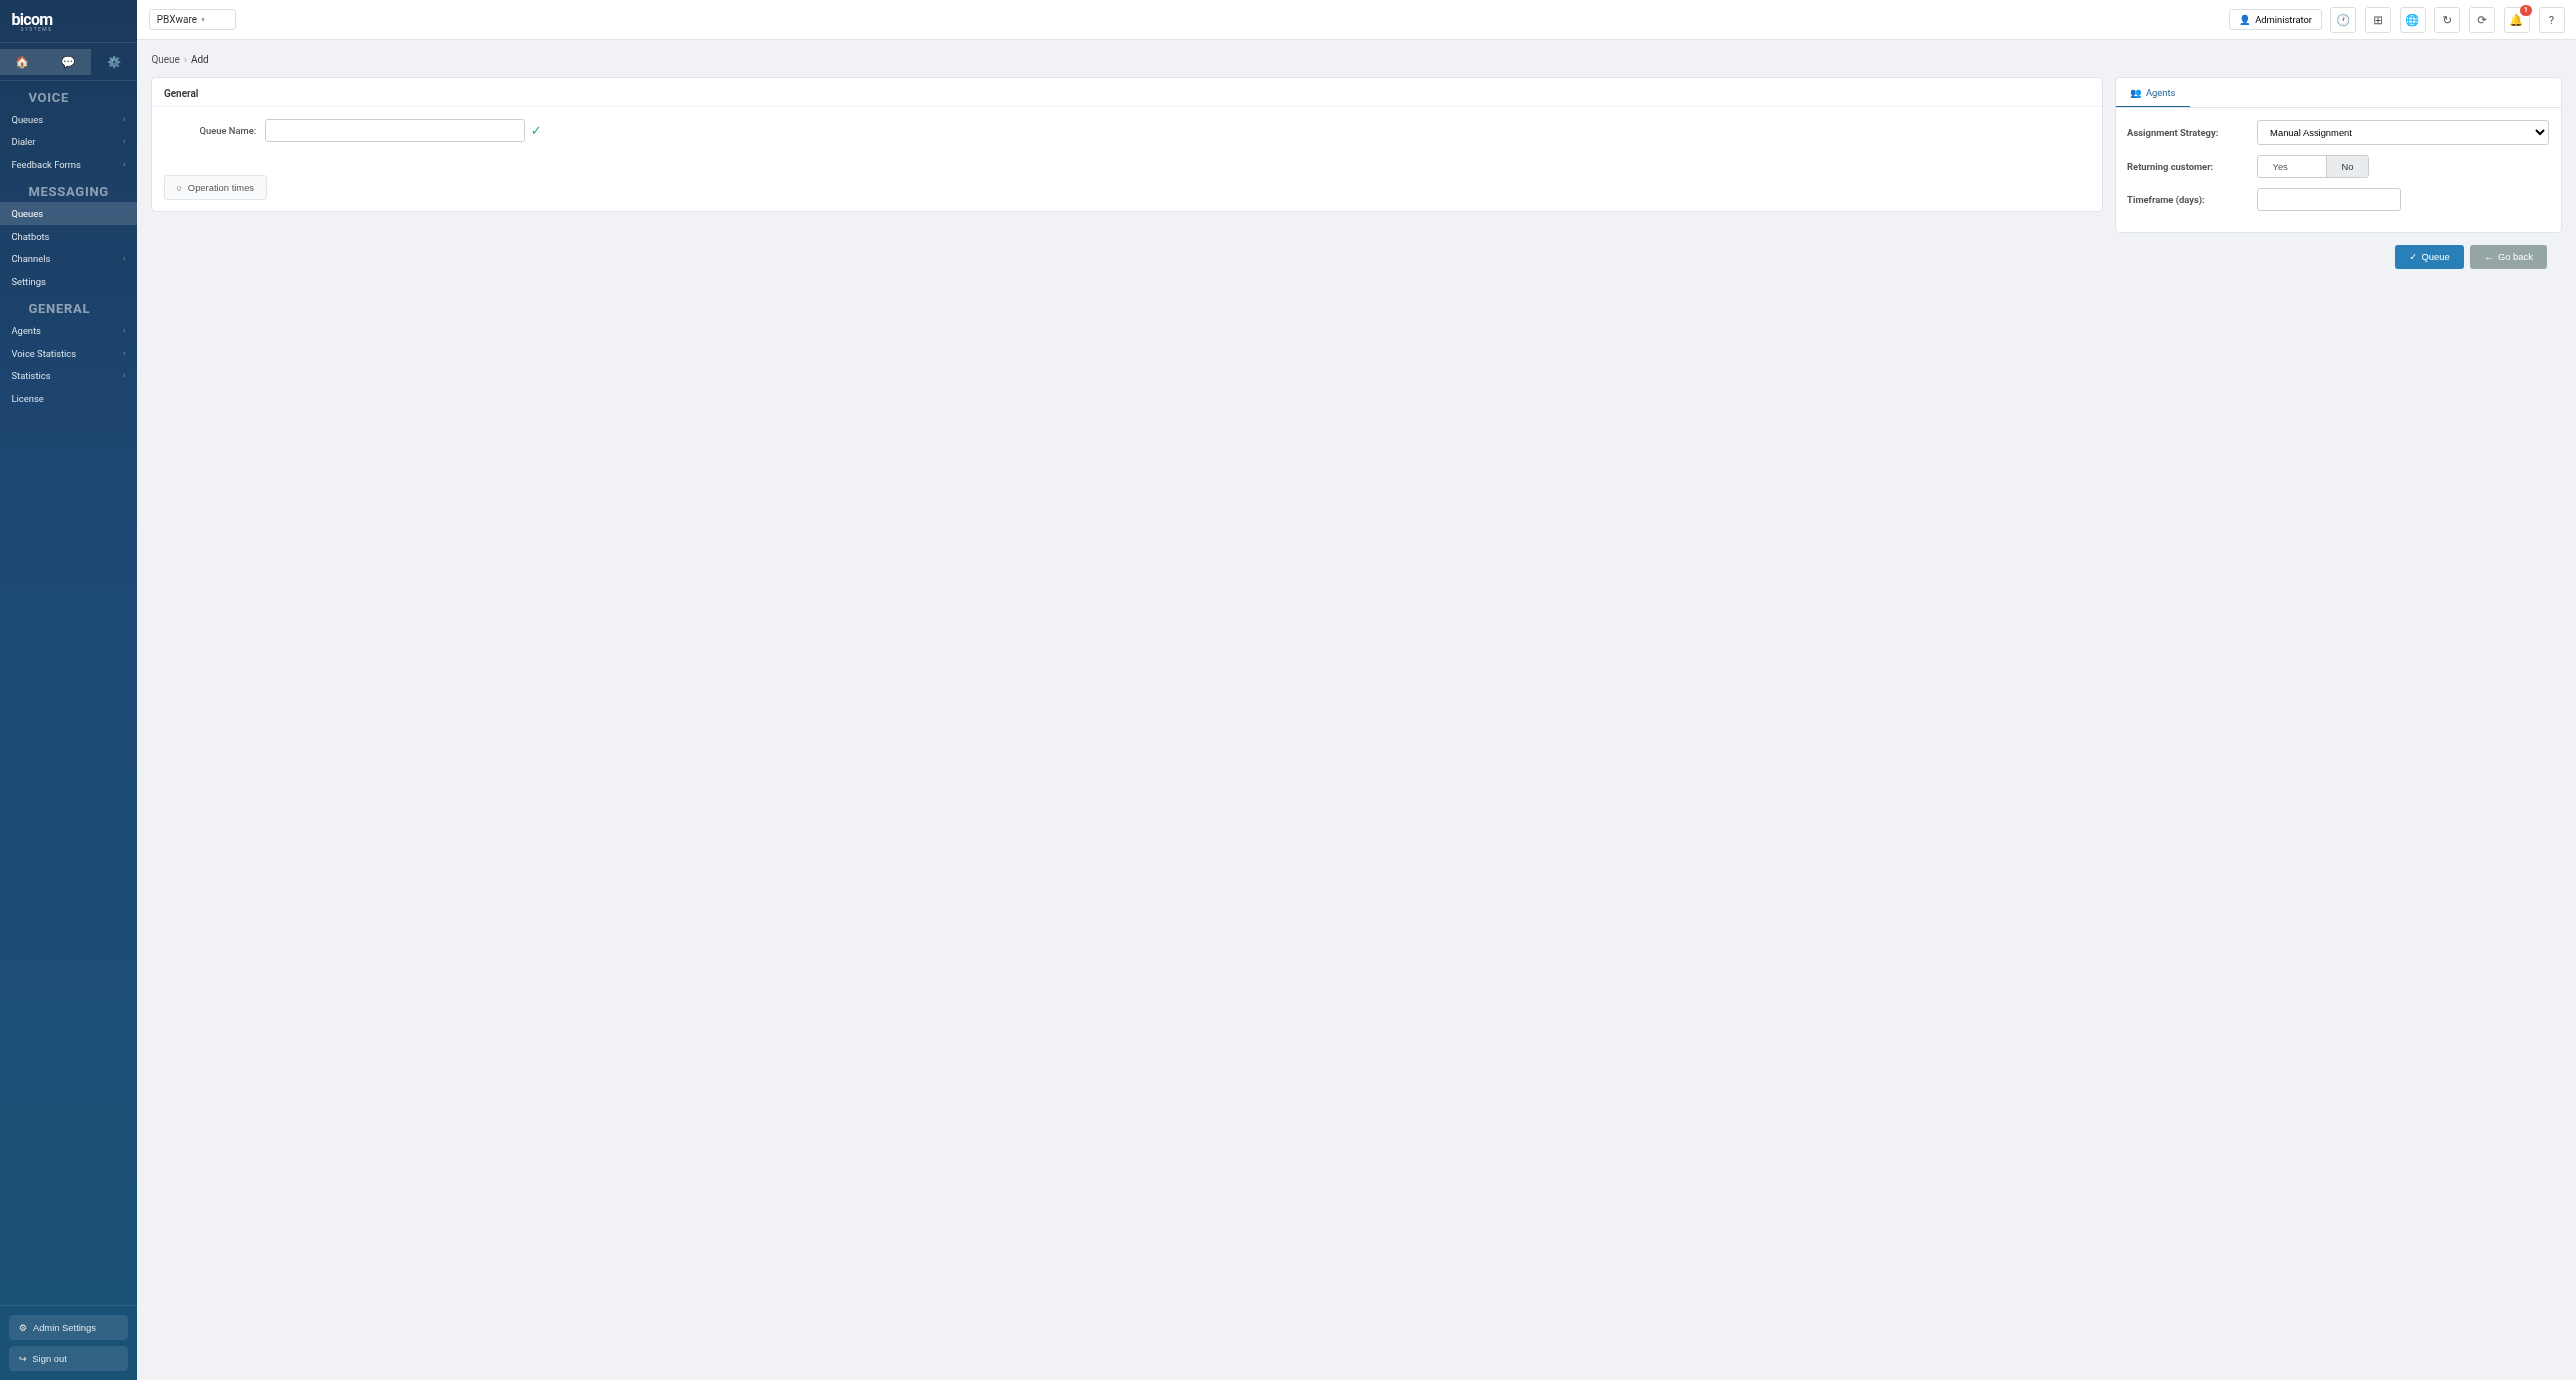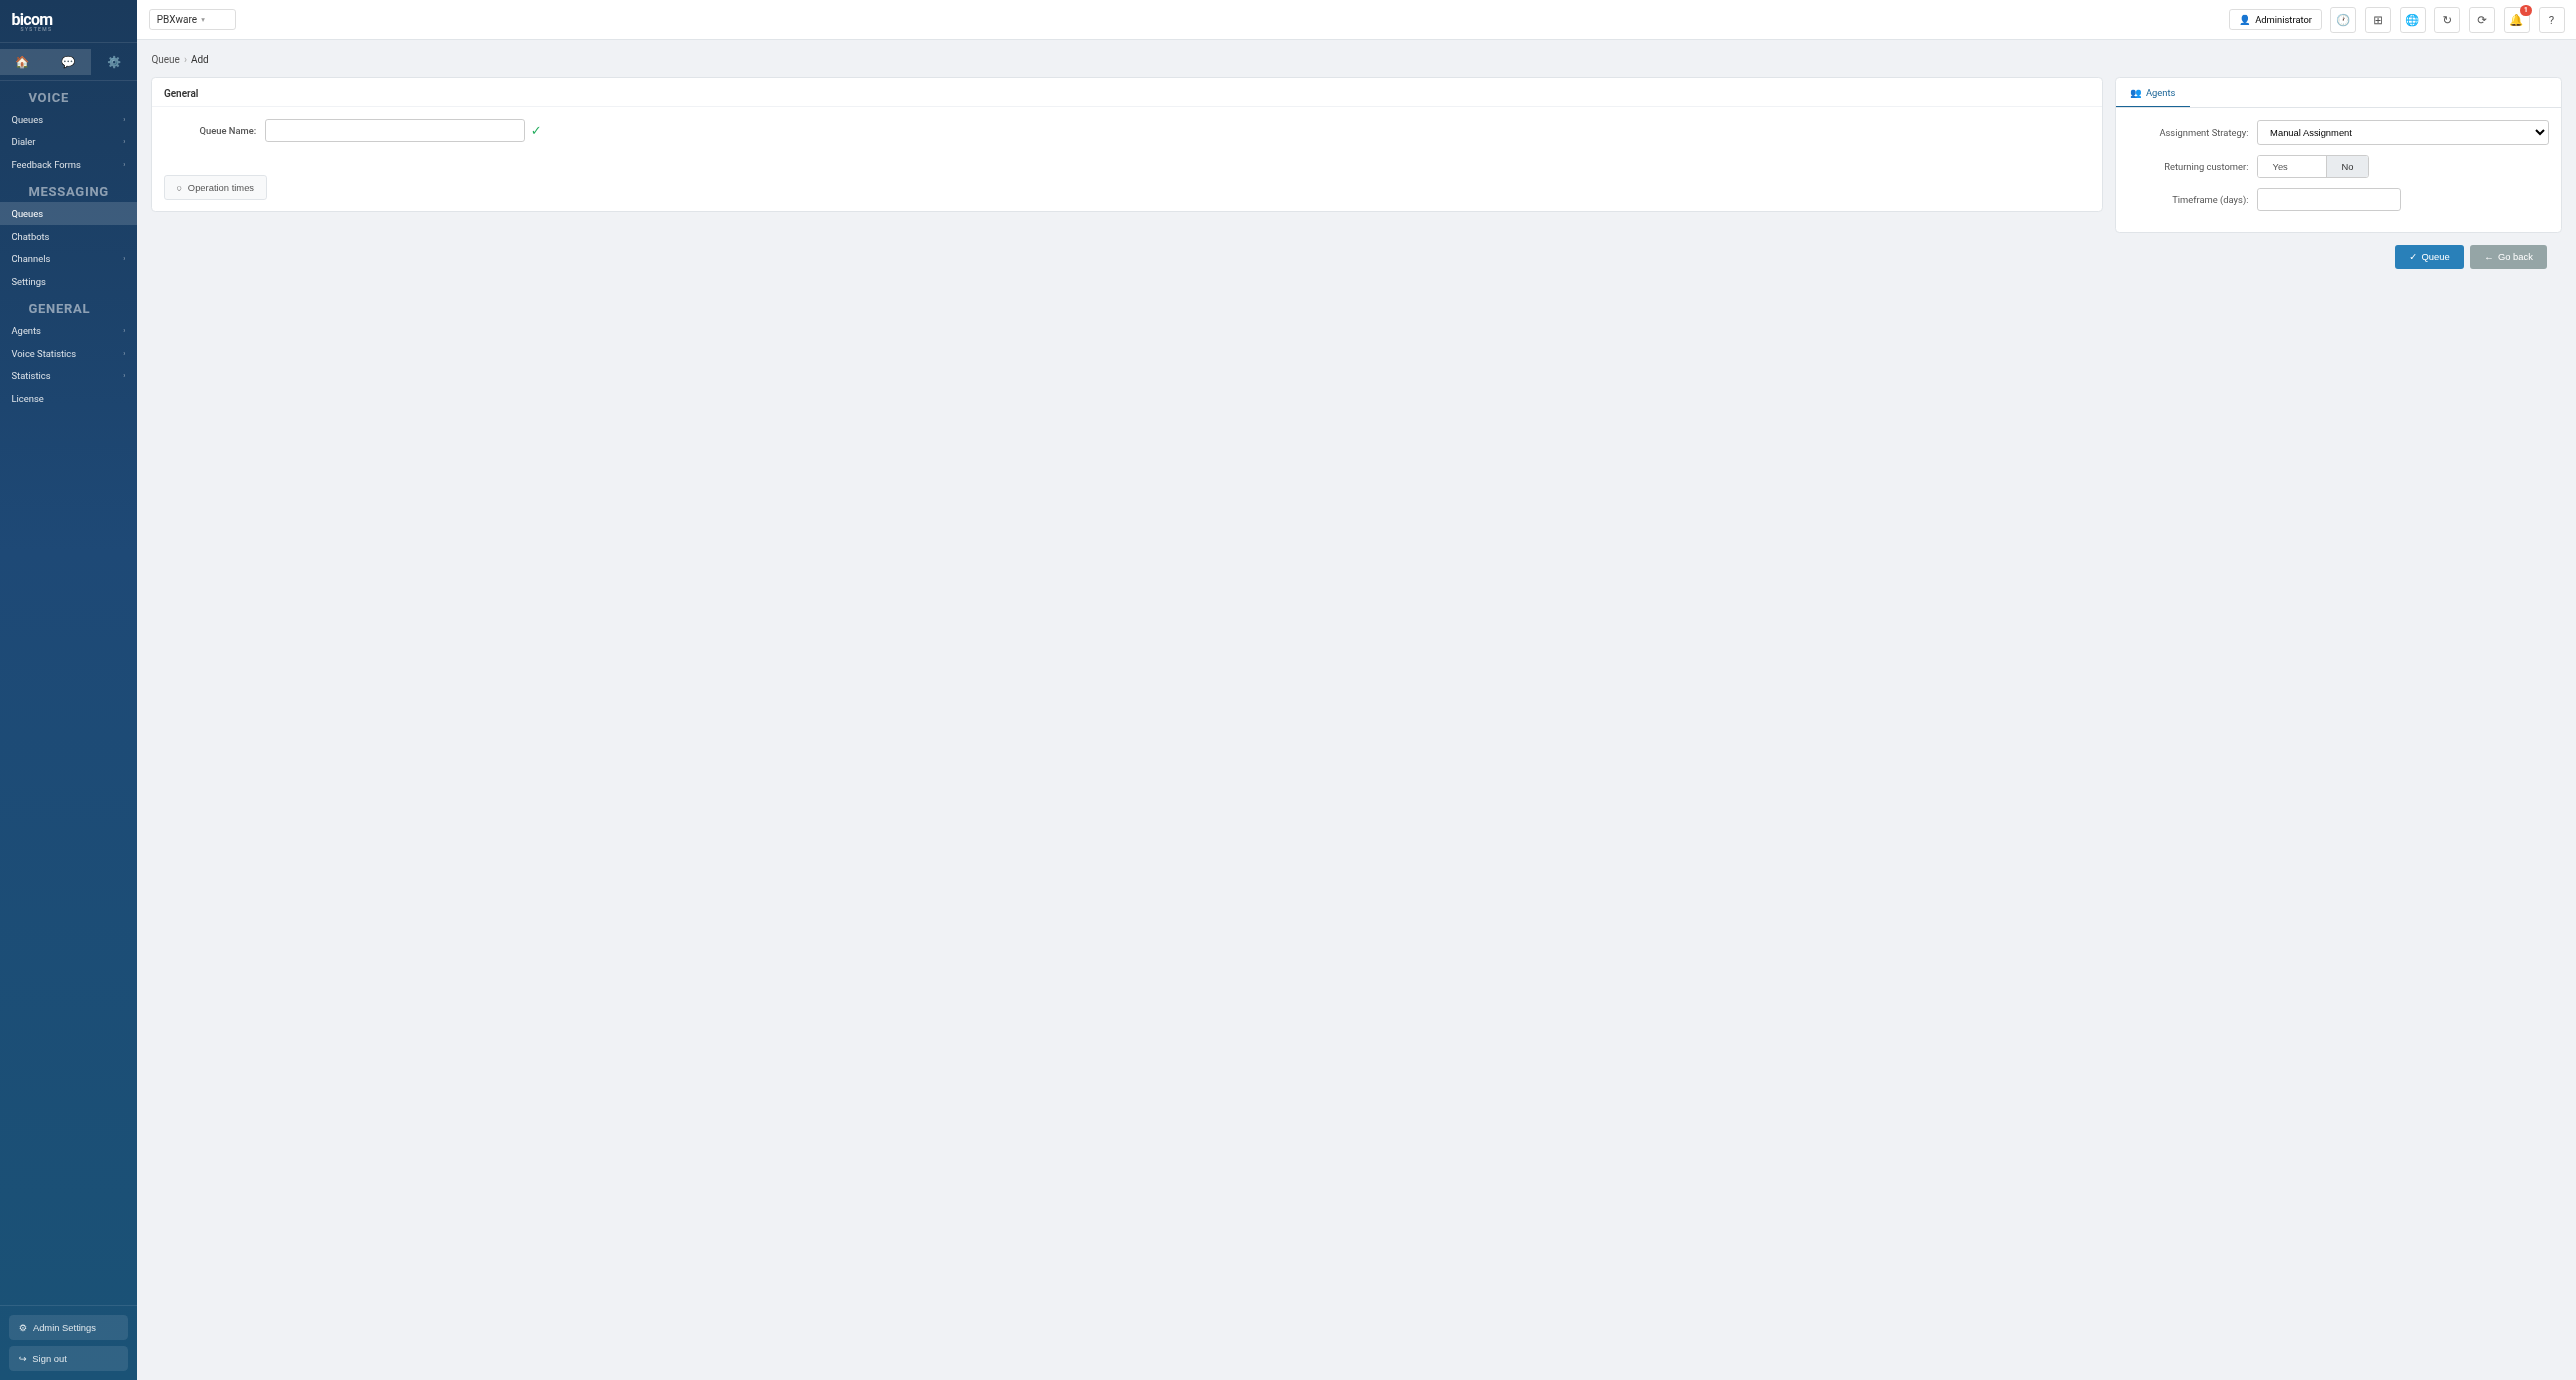--- a/index.html
+++ b/index.html
@@ -287,25 +287,24 @@
     .agents-body {
       padding: 11.5px;
     }
     .form-row-agents {
       display: flex;
       align-items: center;
       margin-bottom: 10px;
     }
     .form-label-agents {
       min-width: 130px;
-      text-align: right;
       padding-right: 8.7px;
       color: #555;
       font-size: 9.4px;
-      font-weight: 400;
+      font-weight: 700;
     }
     .form-select {
       flex: 1;
       padding: 5px 8px;
       border: 0.7px solid #ccc;
       border-radius: 2.9px;
       font-size: 9.4px;
       background: white;
       cursor: pointer;
       appearance: auto;

